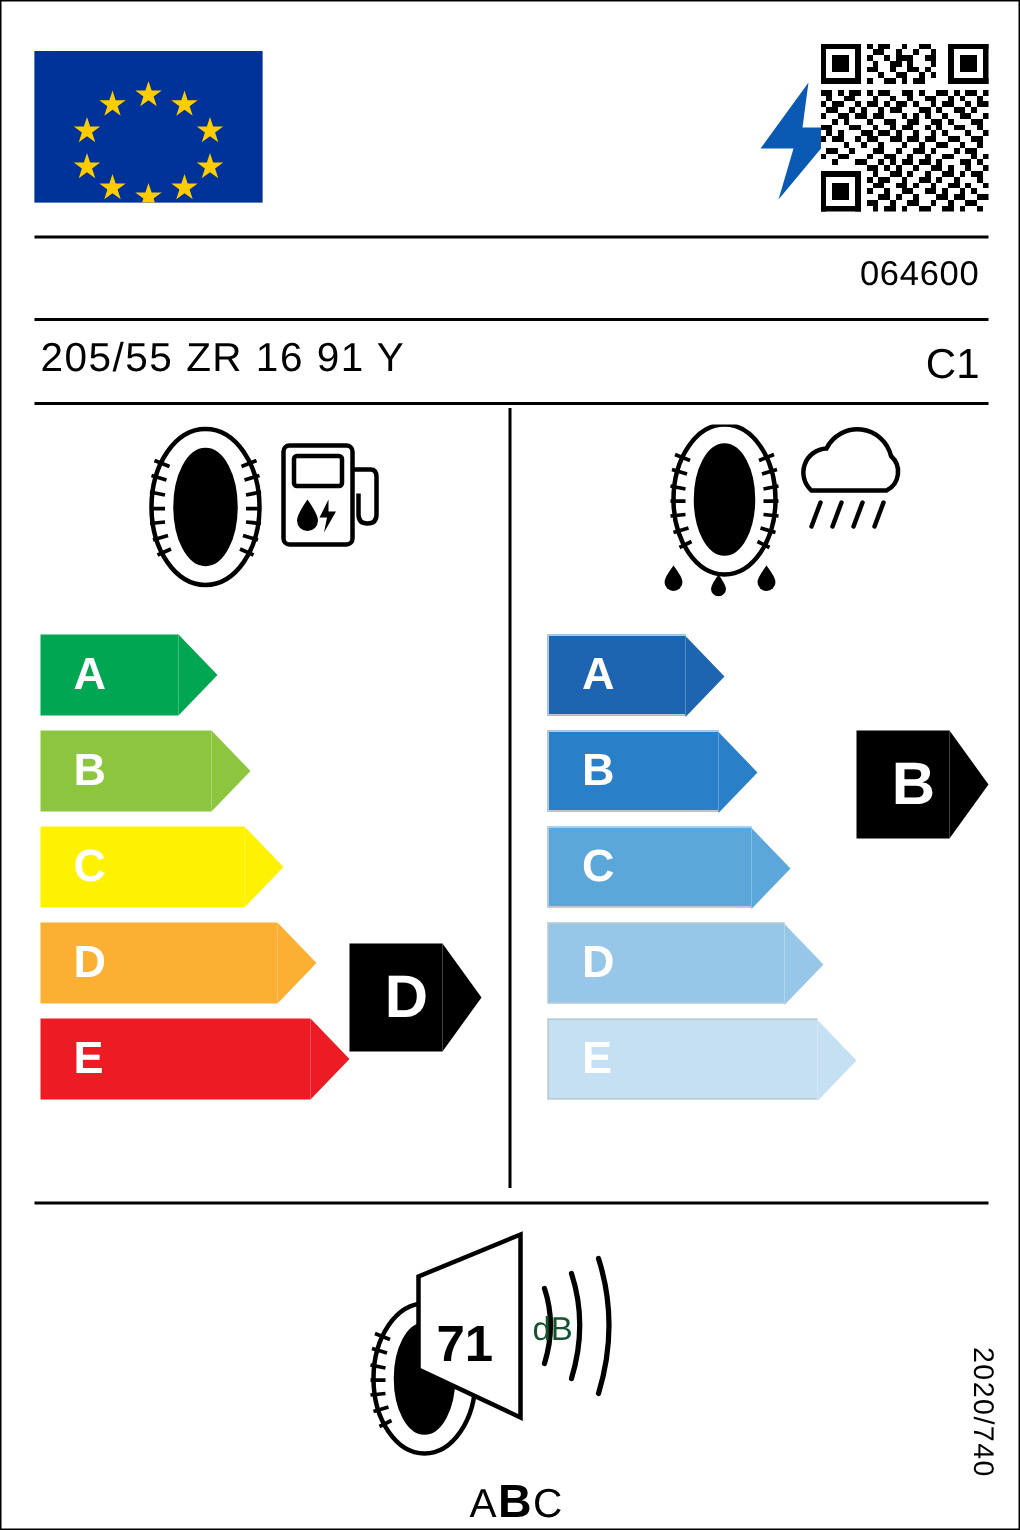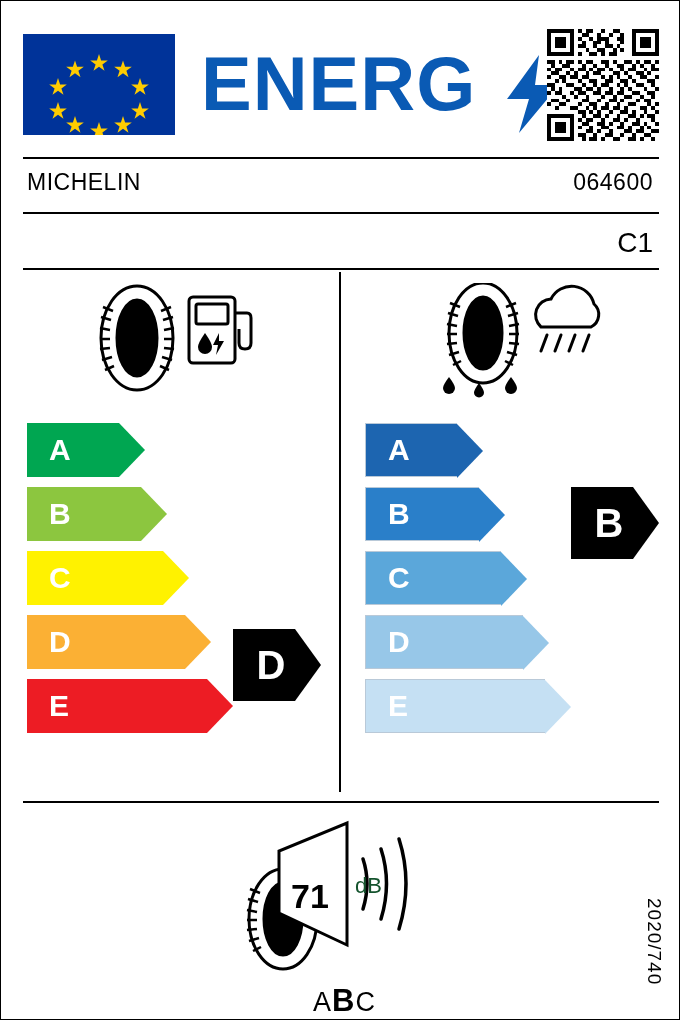--- a/index.html
+++ b/index.html
@@ -270,21 +270,20 @@
           <polygon points="35,44 37.1,50.4 43.8,50.4 38.4,54.4 40.5,60.8 35,56.8 29.5,60.8 31.6,54.4 26.2,50.4 32.9,50.4"></polygon>
           <polygon points="117,68 119.1,74.4 125.8,74.4 120.4,78.4 122.5,84.8 117,80.8 111.5,84.8 113.6,78.4 108.2,74.4 114.9,74.4"></polygon>
           <polygon points="35,68 37.1,74.4 43.8,74.4 38.4,78.4 40.5,84.8 35,80.8 29.5,84.8 31.6,78.4 26.2,74.4 32.9,74.4"></polygon>
           <polygon points="100,82 102.1,88.4 108.8,88.4 103.4,92.4 105.5,98.8 100,94.8 94.5,98.8 96.6,92.4 91.2,88.4 97.9,88.4"></polygon>
           <polygon points="52,82 54.1,88.4 60.8,88.4 55.4,92.4 57.5,98.8 52,94.8 46.5,98.8 48.6,92.4 43.2,88.4 49.9,88.4"></polygon>
           <polygon points="76,88 78.1,94.4 84.8,94.4 79.4,98.4 81.5,104.8 76,100.8 70.5,104.8 72.6,98.4 67.2,94.4 73.9,94.4"></polygon>
         </g>
       </svg>
     </div>
 
-    <div class="energ-word">ENERG</div>
 
     <div class="bolt">
       <svg width="60" height="78" viewBox="0 0 60 78">
         <polygon points="36,0 4,44 26,44 16,78 56,30 32,30" fill="#0a5ab4"></polygon>
       </svg>
     </div>
 
     <div class="qr">
       <svg width="112" height="112" viewBox="0 0 29 29" shape-rendering="crispEdges">
         <rect width="29" height="29" fill="#fff"></rect>
@@ -507,25 +506,25 @@
           <rect x="21" y="28" width="2" height="1"></rect>
             <rect x="24" y="28" width="1" height="1"></rect>
             <rect x="27" y="28" width="1" height="1"></rect>
         </g>
       </svg>
     </div>
   </div>
 
   <div class="hline l1"></div>
 
-  <div class="brand">MICHELIN</div>
   <div class="code">064600</div>
 
   <div class="hline l2"></div>
 
+  <div class="size">205/55 ZR 16 91 Y</div>
   <div class="class">C1</div>
 
   <div class="hline l3"></div>
   <div class="vline"></div>
 
   <div class="picto-fuel">
     <svg width="180" height="110" viewBox="0 0 180 110">
       <g fill="none" stroke="#000" stroke-width="3">
         <ellipse cx="50" cy="55" rx="36" ry="52"></ellipse>
         <ellipse cx="50" cy="55" rx="20" ry="38" fill="#000"></ellipse>

